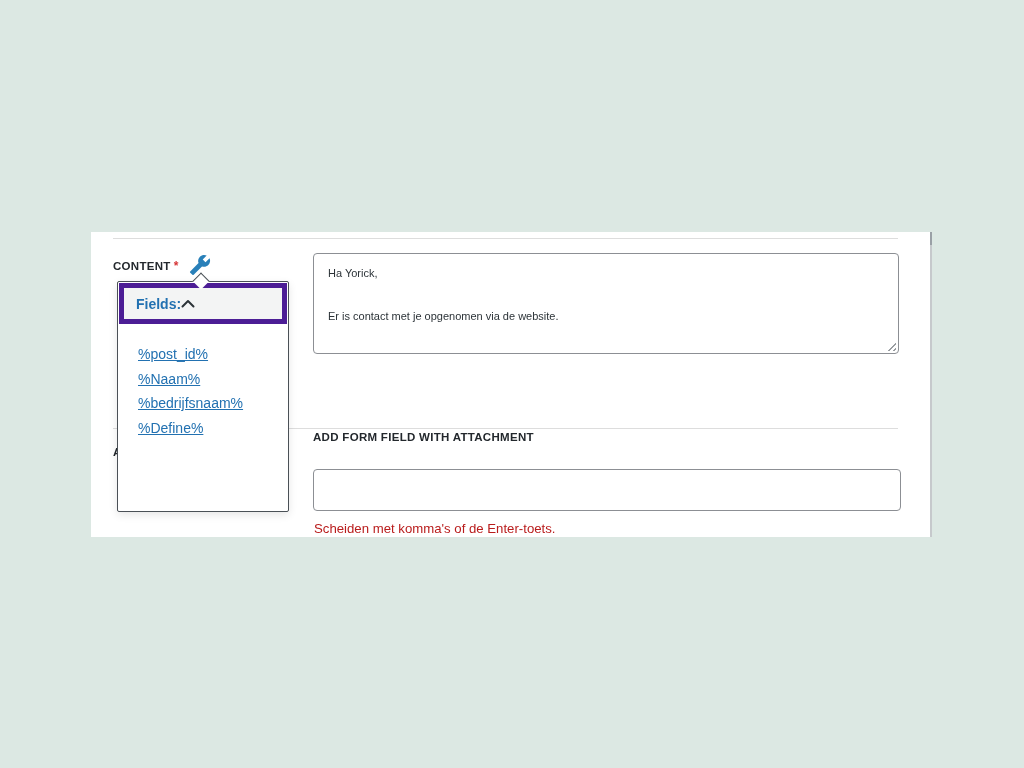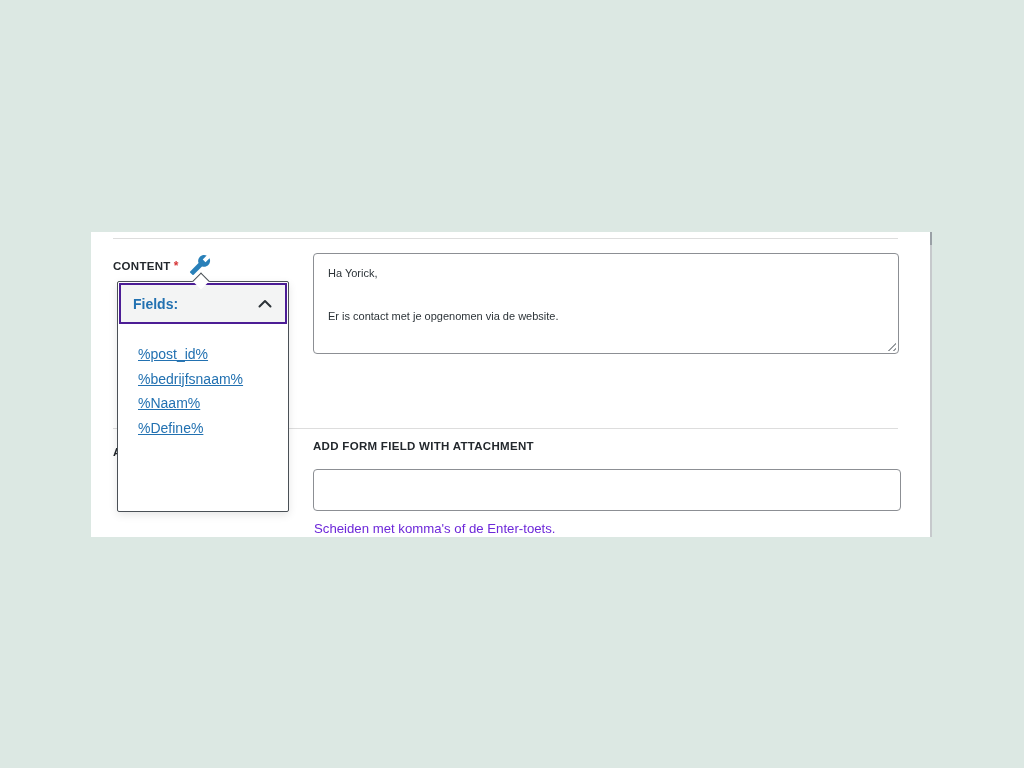--- a/index.html
+++ b/index.html
@@ -30,21 +30,21 @@
   .hr-mid { top: 196px; z-index: 1; }
 
   .field-label {
     position: absolute;
     font-size: 11.5px; line-height: 13px; font-weight: 700;
     letter-spacing: 0.3px; color: #23282d;
     text-transform: uppercase;
     white-space: nowrap;
   }
   .content-label { left: 22px; top: 28px; text-align: center; }
-  .attach-label  { left: 222px; top: 208px; text-align: center; }
+  .attach-label  { left: 222px; top: 199px; text-align: center; }
   .hidden-label  { left: 22px; top: 214px; z-index: 1; }
   .req { color: #d63638; margin-left: 3px; font-size: 12px; }
 
   .wrench-btn {
     position: absolute; left: 95px; top: 20px;
     width: 28px; height: 26px;
     background: transparent; border: 0; cursor: pointer;
     display: flex; align-items: center; justify-content: center;
   }
   .wrench-btn svg { transform: scaleX(-1); }
@@ -62,22 +62,22 @@
   .popover-caret {
     position: absolute; top: -7px; left: 77px;
     width: 12px; height: 12px; background: #ffffff;
     border-left: 1.5px solid #4a5056;
     border-top: 1.5px solid #4a5056;
     transform: rotate(45deg);
   }
   .fields-header {
     margin: 1px; height: 41px;
     background: #f3f4f4;
-    border: 2px solid #4c1d95;
-    display: flex; align-items: center; justify-content: space-between;
+    border: 5px solid #4c1d95;
+    display: flex; align-items: center; 
     padding: 0 13px 0 12px;
     cursor: pointer;
   }
   .fields-header .title {
     color: #2271b1; font-size: 14px; font-weight: 700;
   }
   .fields-list { padding: 17px 0 0 20px; }
   .fields-list a {
     display: block;
     font-size: 14px; line-height: 24.5px;
@@ -118,21 +118,21 @@
     position: absolute; left: 222px; top: 237px;
     width: 588px; height: 42px;
     border: 1px solid #8c8f94; border-radius: 4px;
     padding: 0 12px;
     font-family: "Liberation Sans", sans-serif;
     font-size: 14px; color: #2c3338;
     background: #ffffff;
   }
   .attach-help {
     position: absolute; left: 223px; top: 289px;
-    font-size: 13.2px; color: #6d28d9;
+    font-size: 13.2px; color: #b91c1c;
   }
 </style>
 </head>
 <body>
 
 <div class="stage">
 
   <div class="card">
 
     <div class="scroll-thumb"></div>
@@ -156,22 +156,22 @@
       <div class="fields-header">
         <span class="title">Fields:</span>
         <span style="display:flex;">
           <svg width="14" height="9" viewBox="0 0 14 9" fill="none" xmlns="http://www.w3.org/2000/svg">
             <polyline points="1.5,7.5 7,2 12.5,7.5" stroke="#2c3338" stroke-width="2" stroke-linecap="round" stroke-linejoin="round"></polyline>
           </svg>
         </span>
       </div>
       <div class="fields-list">
         <a href="#">%post_id%</a>
+        <a href="#">%Naam%</a>
         <a href="#">%bedrijfsnaam%</a>
-        <a href="#">%Naam%</a>
         <a href="#">%Define%</a>
       </div>
     </div>
 
     <div class="textarea-wrap">
       <textarea class="content-textarea" spellcheck="false" style="">Ha Yorick,
 
 Er is contact met je opgenomen via de website.
 
 Contactgegevens:</textarea>

